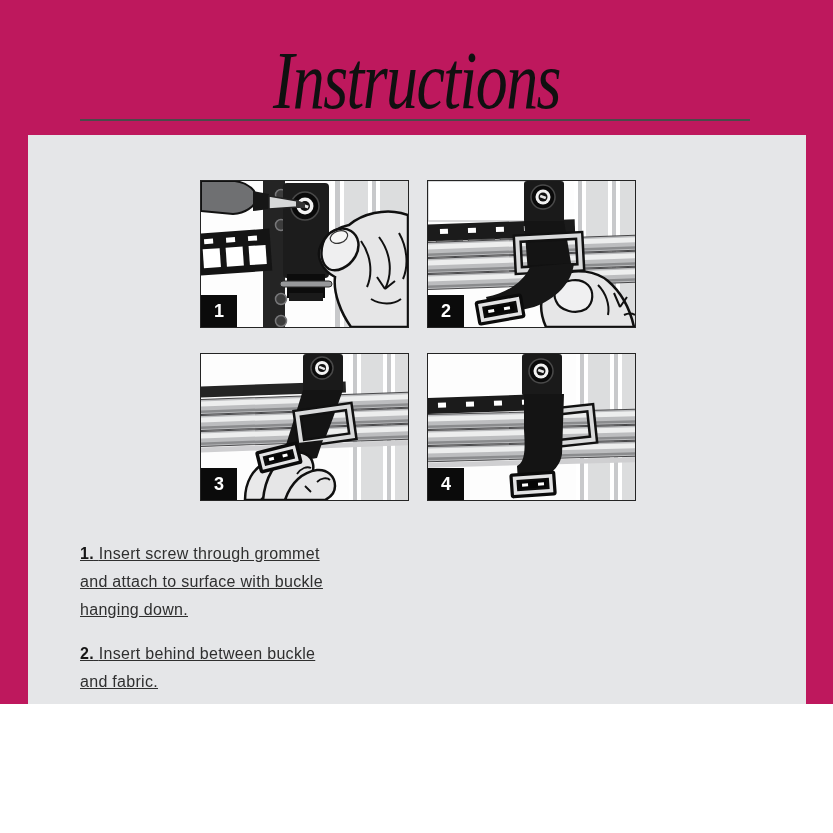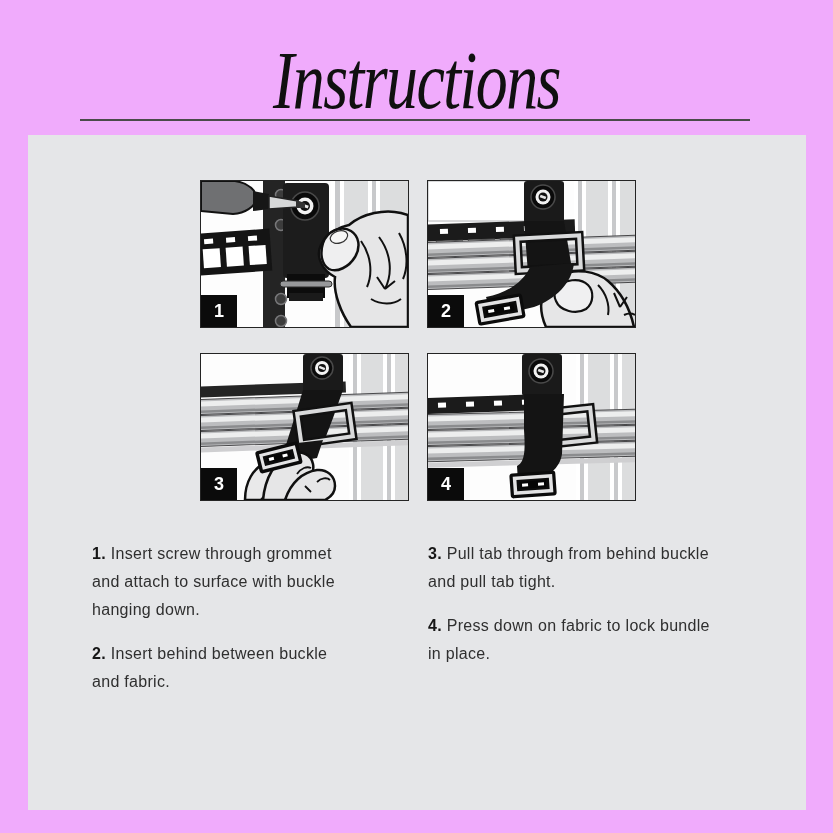--- a/index.html
+++ b/index.html
@@ -1,35 +1,35 @@
 <!DOCTYPE html>
 <html><head>
 <meta charset="utf-8">
 <style>
   html,body{margin:0;padding:0;background:#fff;}
-  .page{position:relative;width:833px;height:833px;background:#f0abfc;overflow:hidden;
+  .page{position:relative;width:833px;height:704px;background:#be185d;overflow:hidden;
         font-family:"Liberation Sans",sans-serif;}
   .title{position:absolute;top:40px;left:0;width:833px;margin:0;text-align:center;
          font-family:"Liberation Serif",serif;font-style:italic;font-weight:500;
          font-size:82px;line-height:1;color:#101010;letter-spacing:-2px;
          transform:scaleX(0.78);transform-origin:50% 50%;}
   .title-rule{position:absolute;left:80px;top:119px;width:670px;height:1.5px;background:#4a4a4a;}
   .content{position:absolute;left:28px;top:135px;width:778px;height:675px;background:#e5e6e8;}
   .panel{position:absolute;width:207px;height:146px;margin:0;border:1px solid #242424;
          background:#fdfdfd;box-sizing:content-box;}
   .panel svg{display:block;width:207px;height:146px;}
   .p1{left:172px;top:45px;}
   .p2{left:399px;top:45px;}
   .p3{left:172px;top:218px;}
   .p4{left:399px;top:218px;}
   .badge{position:absolute;left:0;bottom:0;width:36px;height:32px;background:#0b0b0b;
          color:#ffffff;display:flex;align-items:center;justify-content:center;
          font-weight:bold;font-size:18px;letter-spacing:0;}
   .col{position:absolute;color:#2f2f2f;font-size:16px;line-height:28px;letter-spacing:0.3px;}
-  .col1{left:64px;top:405px;width:320px;}
+  .col1{left:52px;top:405px;width:320px;text-decoration:underline;}
   .col2{left:400px;top:405px;width:350px;}
   .step{margin:0 0 16px 0;}
   .step .num{font-weight:bold;color:#161616;}
   .step .body{white-space:pre-line;}
 </style>
 </head>
 <body>
 
 <div class="page">
 
@@ -265,21 +265,15 @@
       <figcaption class="badge">4</figcaption>
     </figure>
 
     <div class="col col1">
       <p class="step"><b class="num">1.</b> <span class="body">Insert screw through grommet
 and attach to surface with buckle
 hanging down.</span></p>
       <p class="step"><b class="num">2.</b> <span class="body">Insert behind between buckle
 and fabric.</span></p>
     </div>
-    <div class="col col2">
-      <p class="step"><b class="num">3.</b> <span class="body">Pull tab through from behind buckle
-and pull tab tight.</span></p>
-      <p class="step"><b class="num">4.</b> <span class="body">Press down on fabric to lock bundle
-in place.</span></p>
-    </div>
 
   </div>
 </div>
 
 </body></html>

